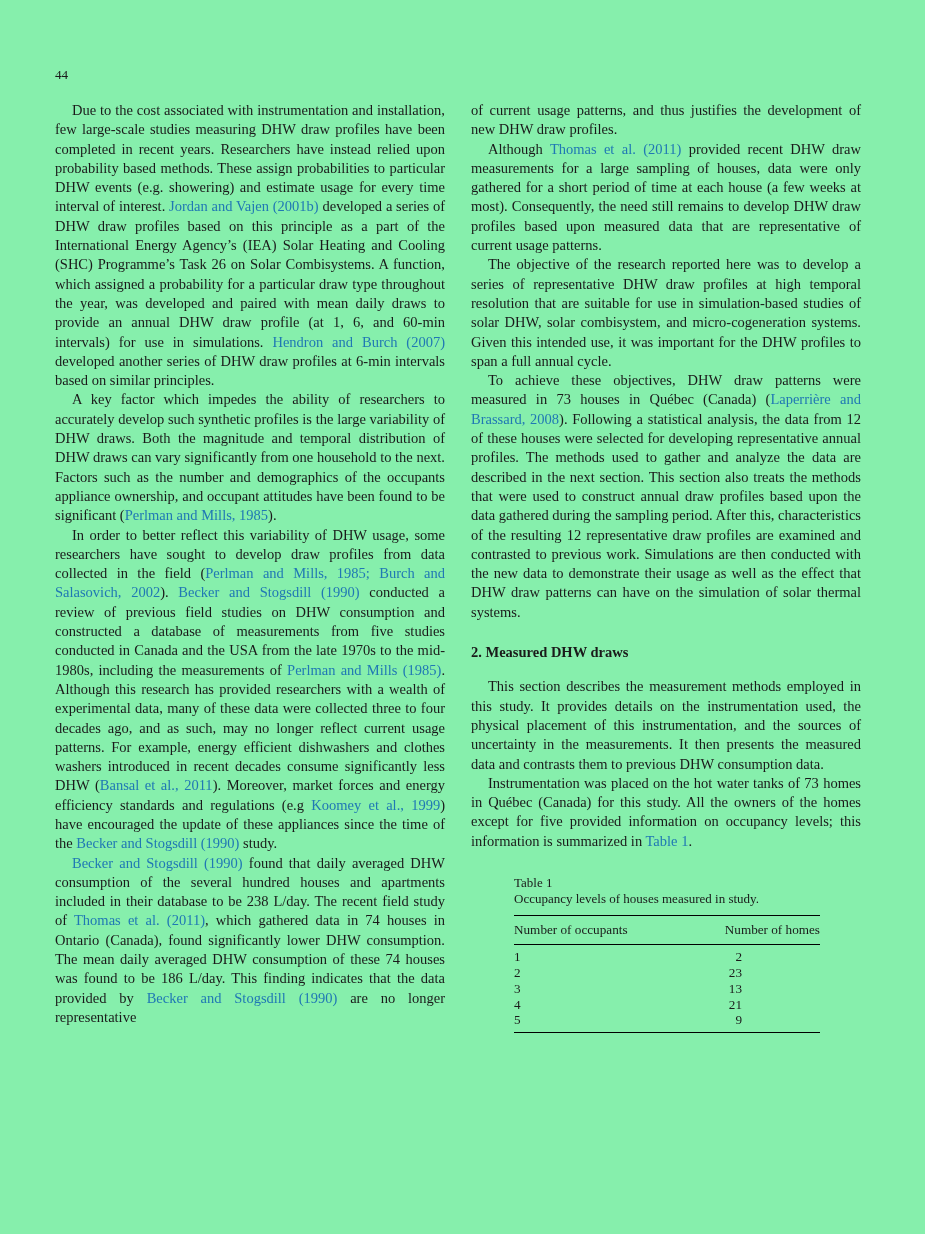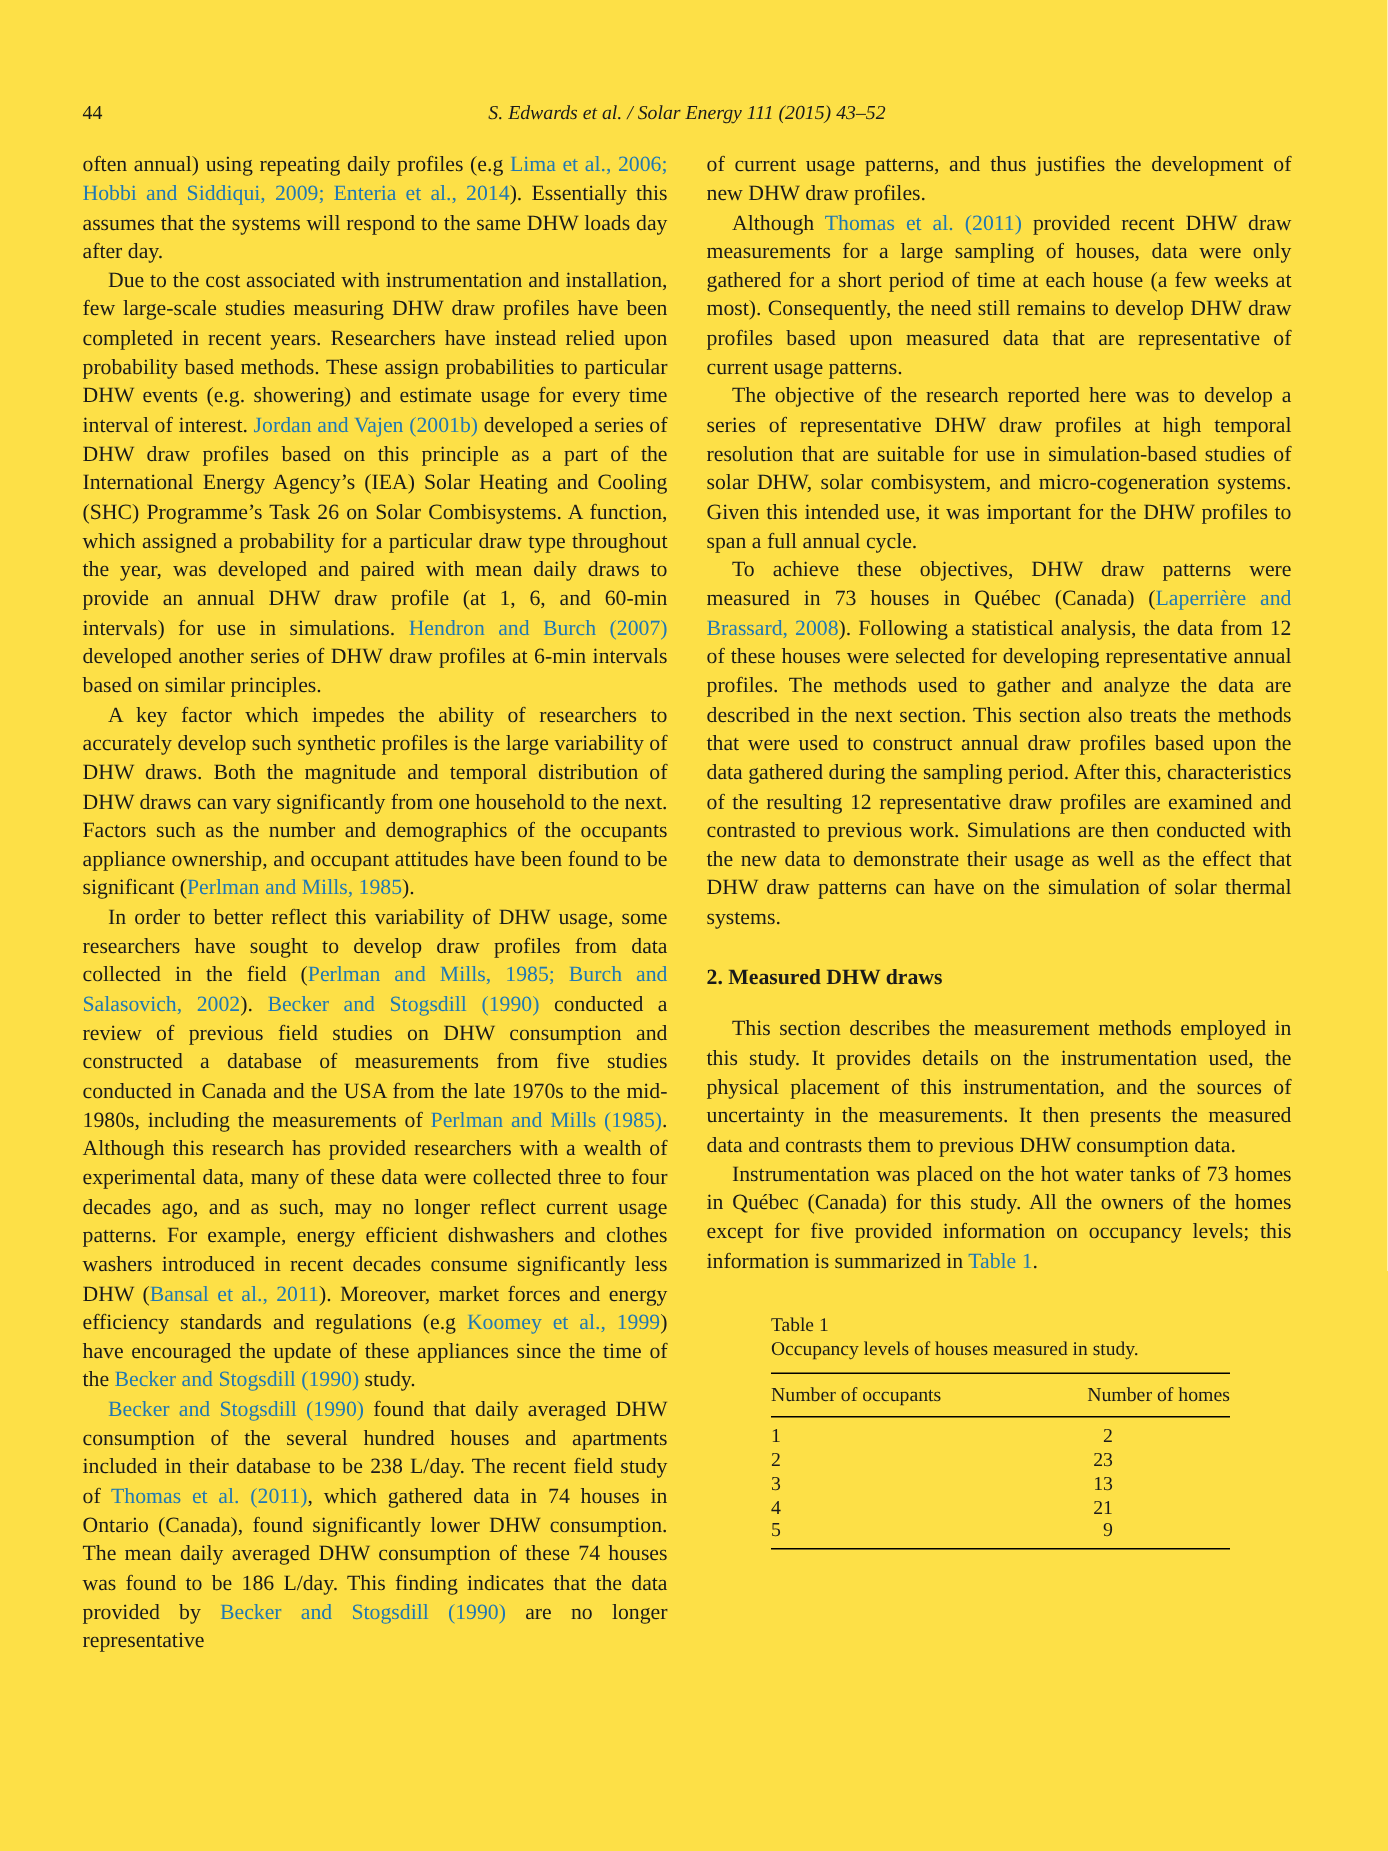--- a/index.html
+++ b/index.html
@@ -4,21 +4,21 @@
 <style>
   html, body {
     margin: 0;
     padding: 0;
     background: #ffffff;
   }
   .page {
     position: relative;
     width: 925px;
     height: 1234px;
-    background: #fde047;
+    background: #86efac;
     overflow: hidden;
     font-family: "Liberation Serif", "DejaVu Serif", serif;
     color: #1a1a1a;
   }
   
   .pg-header {
     position: absolute;
     top: 67px;
     left: 55px;
     right: 64px;
@@ -102,25 +102,23 @@
   }
   .tablewrap tbody tr:first-child td { padding-top: 4px; }
   .tablewrap tbody tr:last-child td { padding-bottom: 4px; }
 </style>
 </head>
 <body>
 
 <div class="page">
   <div class="pg-header">
     <span class="pg-num">44</span>
-    <span class="running-head">S. Edwards et al. / Solar Energy 111 (2015) 43–52</span>
   </div>
   <div class="content">
     <div class="col">
-        <p class="para"><span>often annual) using repeating daily profiles (e.g </span><a class="cite-link" href="#">Lima et al., 2006; Hobbi and Siddiqui, 2009; Enteria et al., 2014</a><span>). Essentially this assumes that the systems will respond to the same DHW loads day after day.</span></p>
         <p class="para indent"><span>Due to the cost associated with instrumentation and installation, few large-scale studies measuring DHW draw profiles have been completed in recent years. Researchers have instead relied upon probability based methods. These assign probabilities to particular DHW events (e.g. showering) and estimate usage for every time interval of interest. </span><a class="cite-link" href="#">Jordan and Vajen (2001b)</a><span> developed a series of DHW draw profiles based on this principle as a part of the International Energy Agency’s (IEA) Solar Heating and Cooling (SHC) Programme’s Task 26 on Solar Combisystems. A function, which assigned a probability for a particular draw type throughout the year, was developed and paired with mean daily draws to provide an annual DHW draw profile (at 1, 6, and 60-min intervals) for use in simulations. </span><a class="cite-link" href="#">Hendron and Burch (2007)</a><span> developed another series of DHW draw profiles at 6-min intervals based on similar principles.</span></p>
         <p class="para indent"><span>A key factor which impedes the ability of researchers to accurately develop such synthetic profiles is the large variability of DHW draws. Both the magnitude and temporal distribution of DHW draws can vary significantly from one household to the next. Factors such as the number and demographics of the occupants appliance ownership, and occupant attitudes have been found to be significant (</span><a class="cite-link" href="#">Perlman and Mills, 1985</a><span>).</span></p>
         <p class="para indent"><span>In order to better reflect this variability of DHW usage, some researchers have sought to develop draw profiles from data collected in the field (</span><a class="cite-link" href="#">Perlman and Mills, 1985; Burch and Salasovich, 2002</a><span>). </span><a class="cite-link" href="#">Becker and Stogsdill (1990)</a><span> conducted a review of previous field studies on DHW consumption and constructed a database of measurements from five studies conducted in Canada and the USA from the late 1970s to the mid-1980s, including the measurements of </span><a class="cite-link" href="#">Perlman and Mills (1985)</a><span>. Although this research has provided researchers with a wealth of experimental data, many of these data were collected three to four decades ago, and as such, may no longer reflect current usage patterns. For example, energy efficient dishwashers and clothes washers introduced in recent decades consume significantly less DHW (</span><a class="cite-link" href="#">Bansal et al., 2011</a><span>). Moreover, market forces and energy efficiency standards and regulations (e.g </span><a class="cite-link" href="#">Koomey et al., 1999</a><span>) have encouraged the update of these appliances since the time of the </span><a class="cite-link" href="#">Becker and Stogsdill (1990)</a><span> study.</span></p>
         <p class="para indent"><a class="cite-link" href="#">Becker and Stogsdill (1990)</a><span> found that daily averaged DHW consumption of the several hundred houses and apartments included in their database to be 238 L/day. The recent field study of </span><a class="cite-link" href="#">Thomas et al. (2011)</a><span>, which gathered data in 74 houses in Ontario (Canada), found significantly lower DHW consumption. The mean daily averaged DHW consumption of these 74 houses was found to be 186 L/day. This finding indicates that the data provided by </span><a class="cite-link" href="#">Becker and Stogsdill (1990)</a><span> are no longer representative</span></p>
       </div>
     <div class="col">
         <p class="para"><span>of current usage patterns, and thus justifies the development of new DHW draw profiles.</span></p>
         <p class="para indent"><span>Although </span><a class="cite-link" href="#">Thomas et al. (2011)</a><span> provided recent DHW draw measurements for a large sampling of houses, data were only gathered for a short period of time at each house (a few weeks at most). Consequently, the need still remains to develop DHW draw profiles based upon measured data that are representative of current usage patterns.</span></p>
         <p class="para indent"><span>The objective of the research reported here was to develop a series of representative DHW draw profiles at high temporal resolution that are suitable for use in simulation-based studies of solar DHW, solar combisystem, and micro-cogeneration systems. Given this intended use, it was important for the DHW profiles to span a full annual cycle.</span></p>
         <p class="para indent"><span>To achieve these objectives, DHW draw patterns were measured in 73 houses in Québec (Canada) (</span><a class="cite-link" href="#">Laperrière and Brassard, 2008</a><span>). Following a statistical analysis, the data from 12 of these houses were selected for developing representative annual profiles. The methods used to gather and analyze the data are described in the next section. This section also treats the methods that were used to construct annual draw profiles based upon the data gathered during the sampling period. After this, characteristics of the resulting 12 representative draw profiles are examined and contrasted to previous work. Simulations are then conducted with the new data to demonstrate their usage as well as the effect that DHW draw patterns can have on the simulation of solar thermal systems.</span></p>

